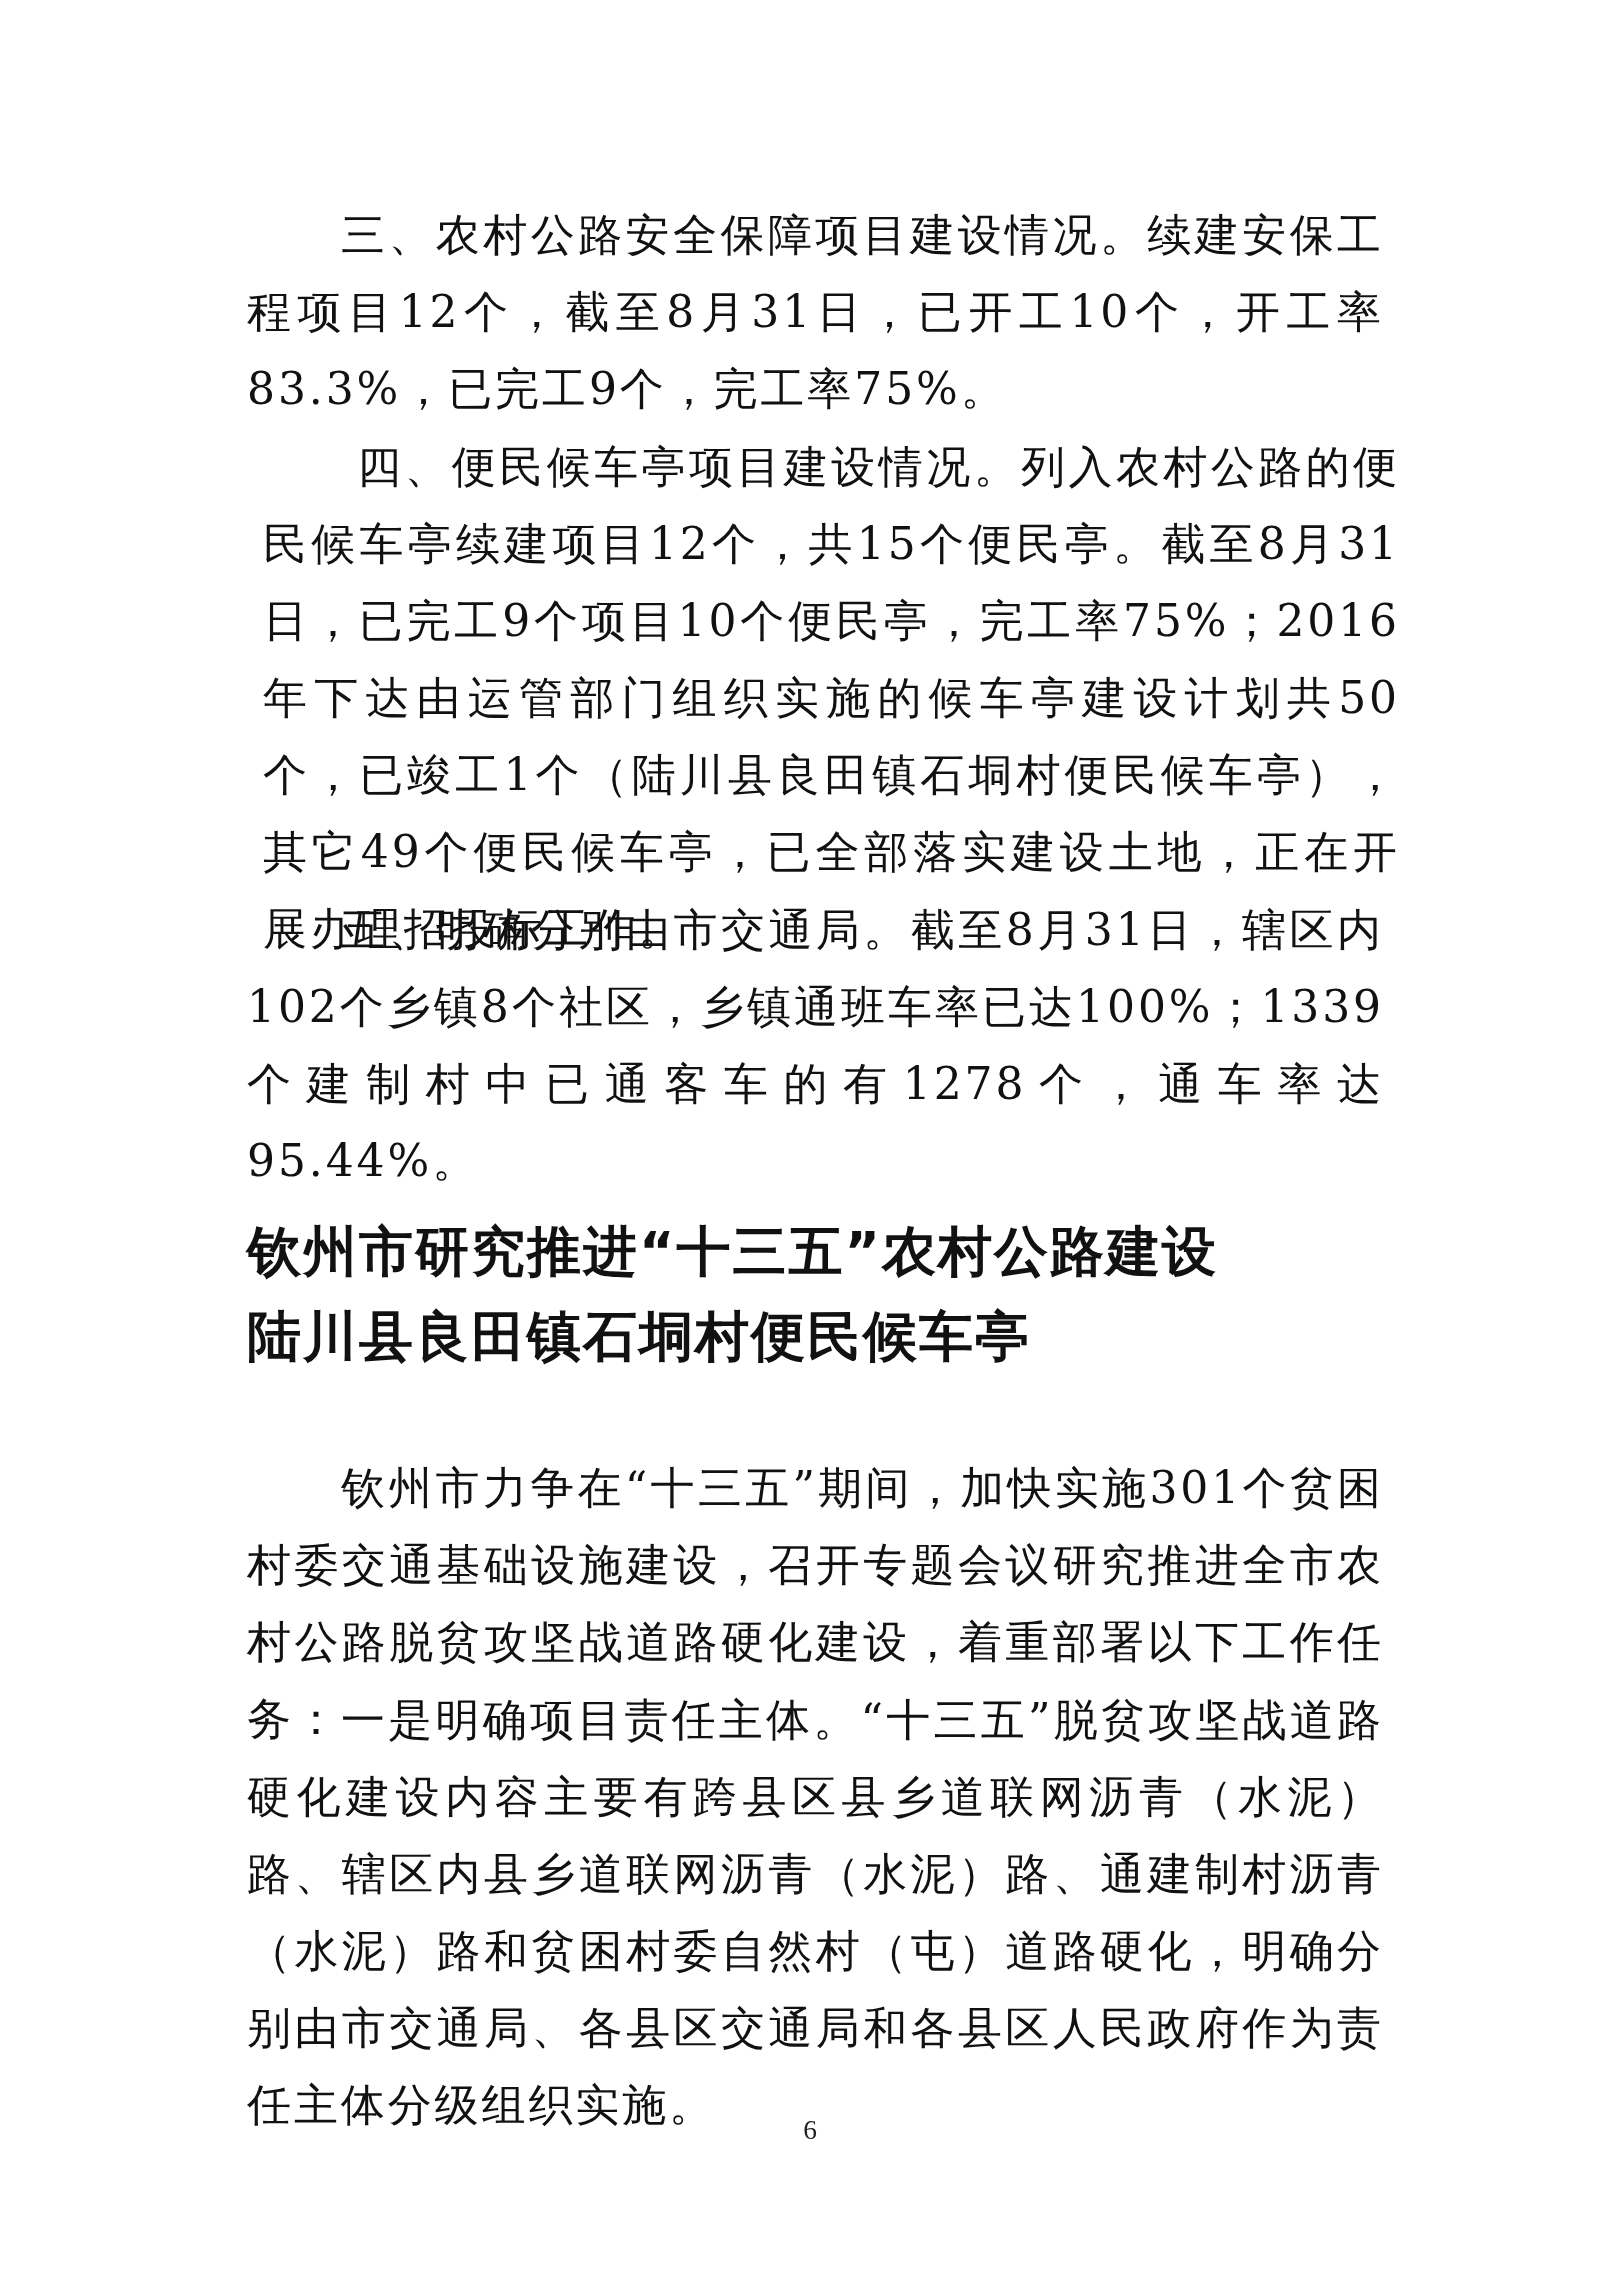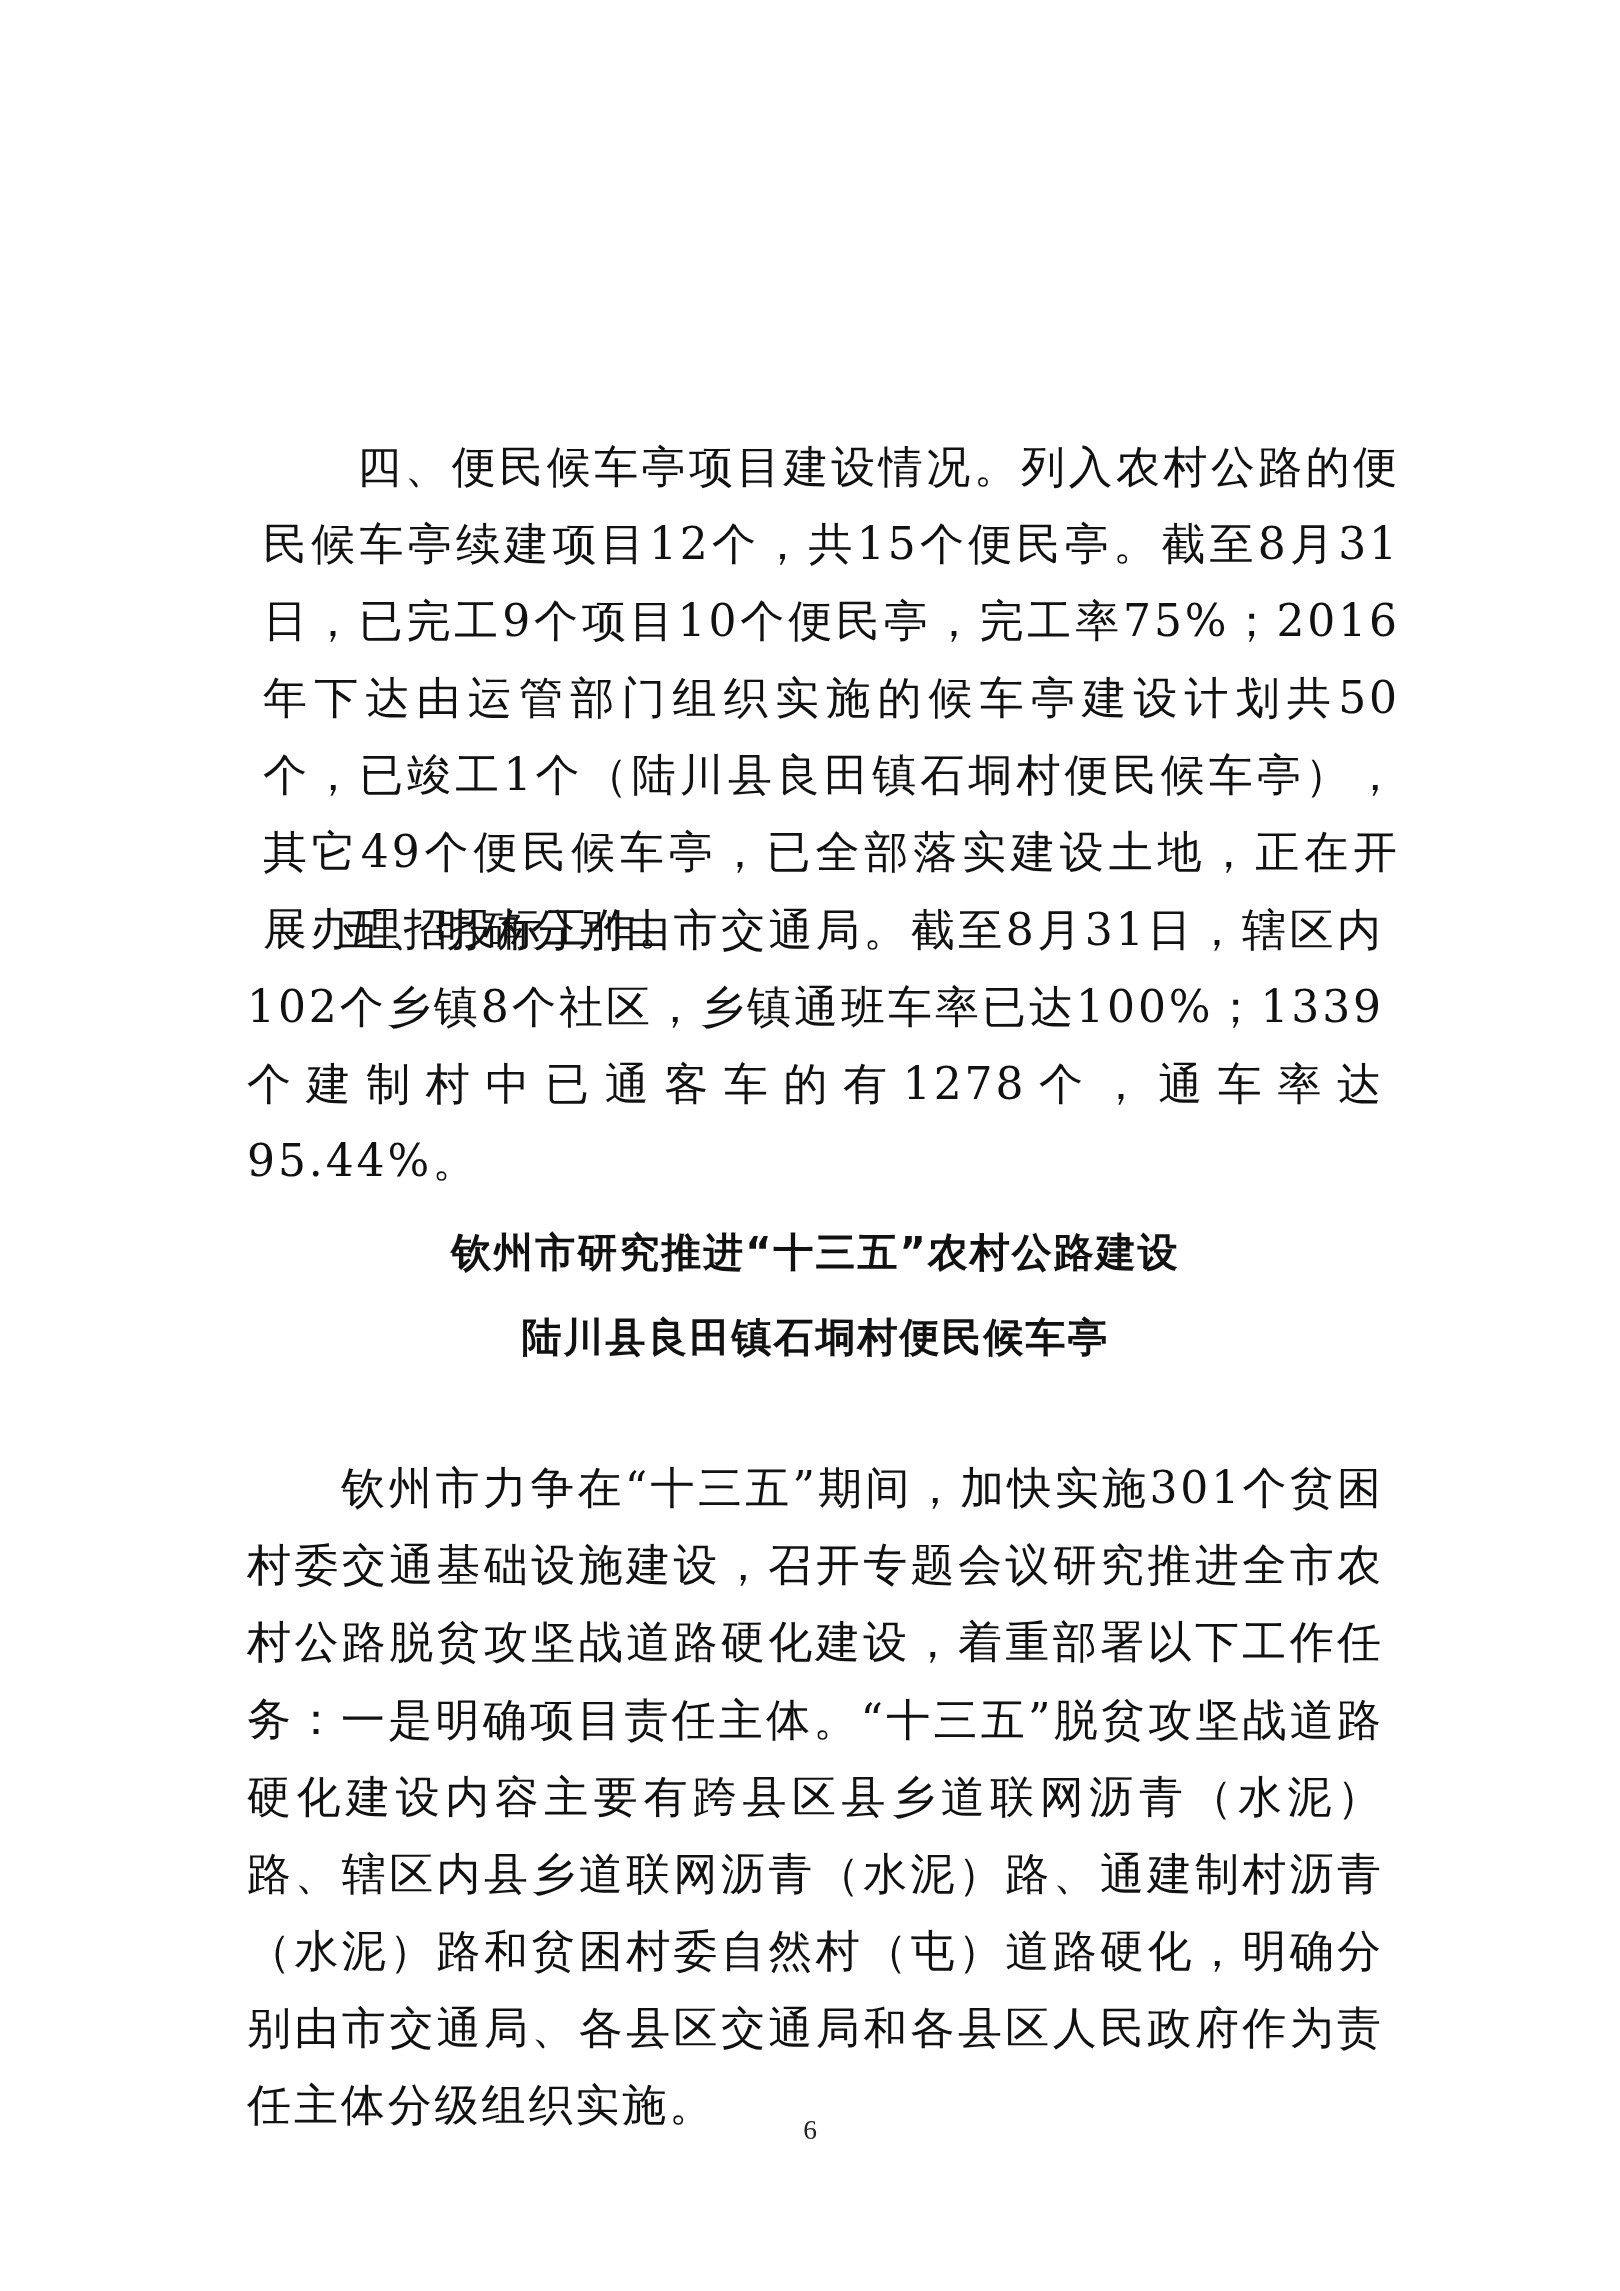--- a/index.html
+++ b/index.html
@@ -15,37 +15,38 @@
     letter-spacing: 2.9px;
     text-align: justify; text-justify: inter-character;
     text-indent: 94px;
     margin: 0;
     font-family: "DejaVu Serif", "Liberation Serif", serif;
   }
   .p1 { top: 196px; }
   .p2 { top: 428px; margin-left: 16px; }
   .p3 { top: 891px; }
   .title {
-    position: absolute; left: 247px; width: 1137px; text-align: center;
+    position: absolute; left: 247px; width: 1137px; 
     font-family: "DejaVu Sans", "Liberation Sans", sans-serif;
-    font-size: 40px; line-height: 84px; letter-spacing: 2px; margin: 0;
+    font-size: 54px; line-height: 84px; letter-spacing: 2px; margin: 0;
   }
   .t1 { top: 1210px; }
   .t2 { top: 1295px; }
   .p4 { top: 1449px; }
   .p5 { top: 1681px; }
   .pagenum {
     position: absolute; top: 2115px; left: 0; width: 1620px; text-align: center;
     font-family: "Liberation Serif", serif; font-size: 27.4px; color: #222;
   }
 </style>
 </head>
 <body>
 
 <div class="page">
+  <p class="para p1">三、农村公路安全保障项目建设情况。续建安保工程项目12个，截至8月31日，已开工10个，开工率83.3%，已完工9个，完工率75%。</p>
   <p class="para p2">四、便民候车亭项目建设情况。列入农村公路的便民候车亭续建项目12个，共15个便民亭。截至8月31日，已完工9个项目10个便民亭，完工率75%；2016年下达由运管部门组织实施的候车亭建设计划共50个，已竣工1个（陆川县良田镇石垌村便民候车亭），其它49个便民候车亭，已全部落实建设土地，正在开展办理招投标工作。</p>
   <p class="para p3">五、明确分别由市交通局。截至8月31日，辖区内102个乡镇8个社区，乡镇通班车率已达100%；1339个建制村中已通客车的有1278个，通车率达95.44%。</p>
 
   <h2 class="title t1">钦州市研究推进“十三五”农村公路建设</h2>
   <h2 class="title t2">陆川县良田镇石垌村便民候车亭</h2>
 
   <p class="para p4">钦州市力争在“十三五”期间，加快实施301个贫困村委交通基础设施建设，召开专题会议研究推进全市农村公路脱贫攻坚战道路硬化建设，着重部署以下工作任务：</p>
   <p class="para p5">一是明确项目责任主体。“十三五”脱贫攻坚战道路硬化建设内容主要有跨县区县乡道联网沥青（水泥）路、辖区内县乡道联网沥青（水泥）路、通建制村沥青（水泥）路和贫困村委自然村（屯）道路硬化，明确分别由市交通局、各县区交通局和各县区人民政府作为责任主体分级组织实施。</p>
 
   <div class="pagenum">6</div>

